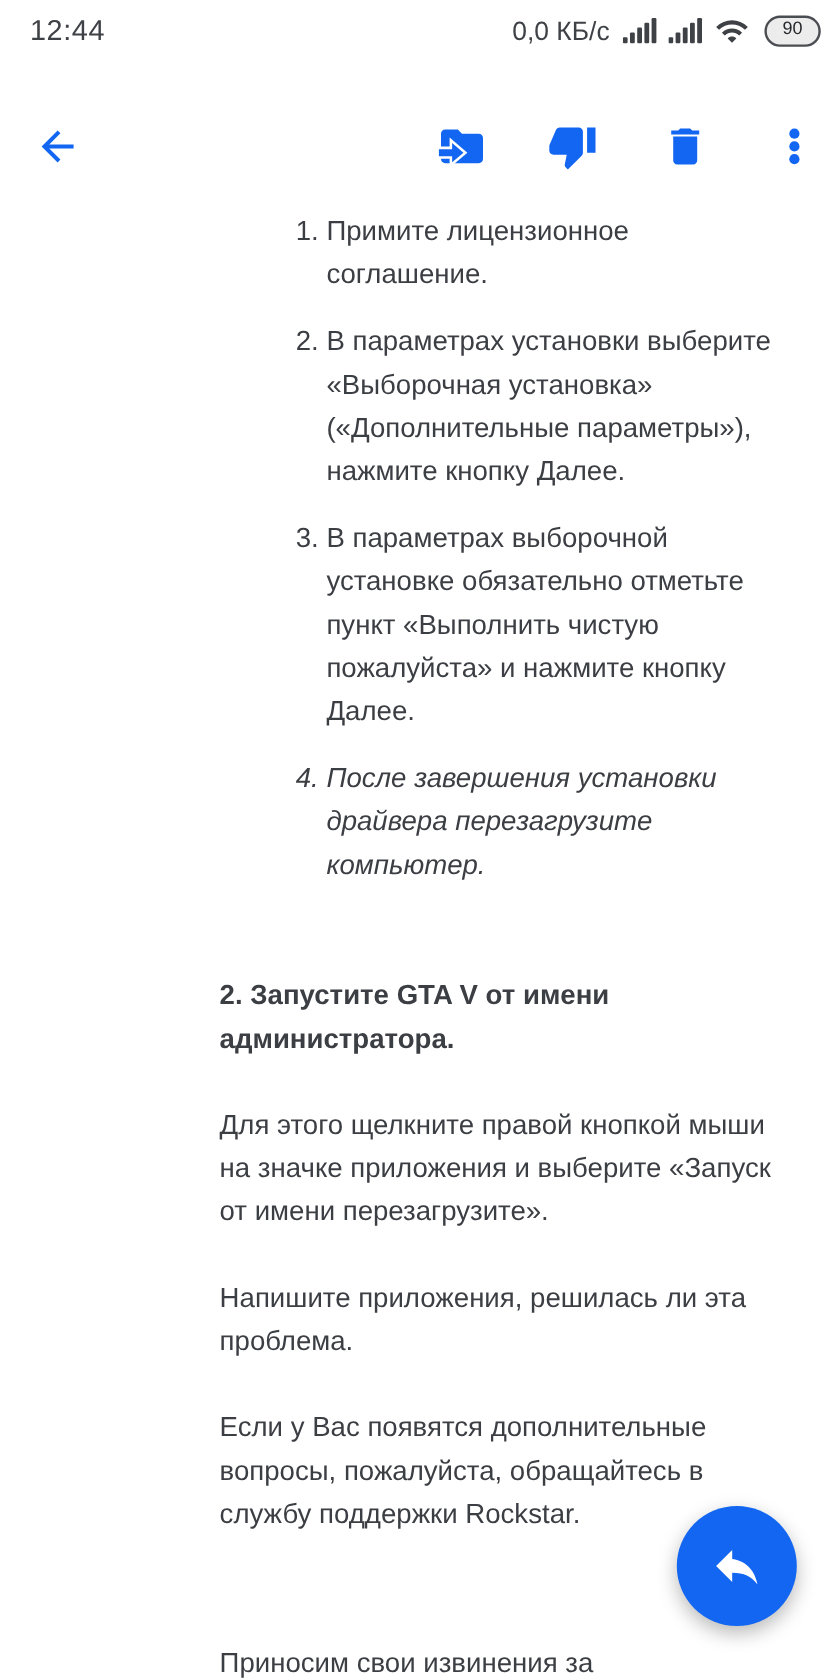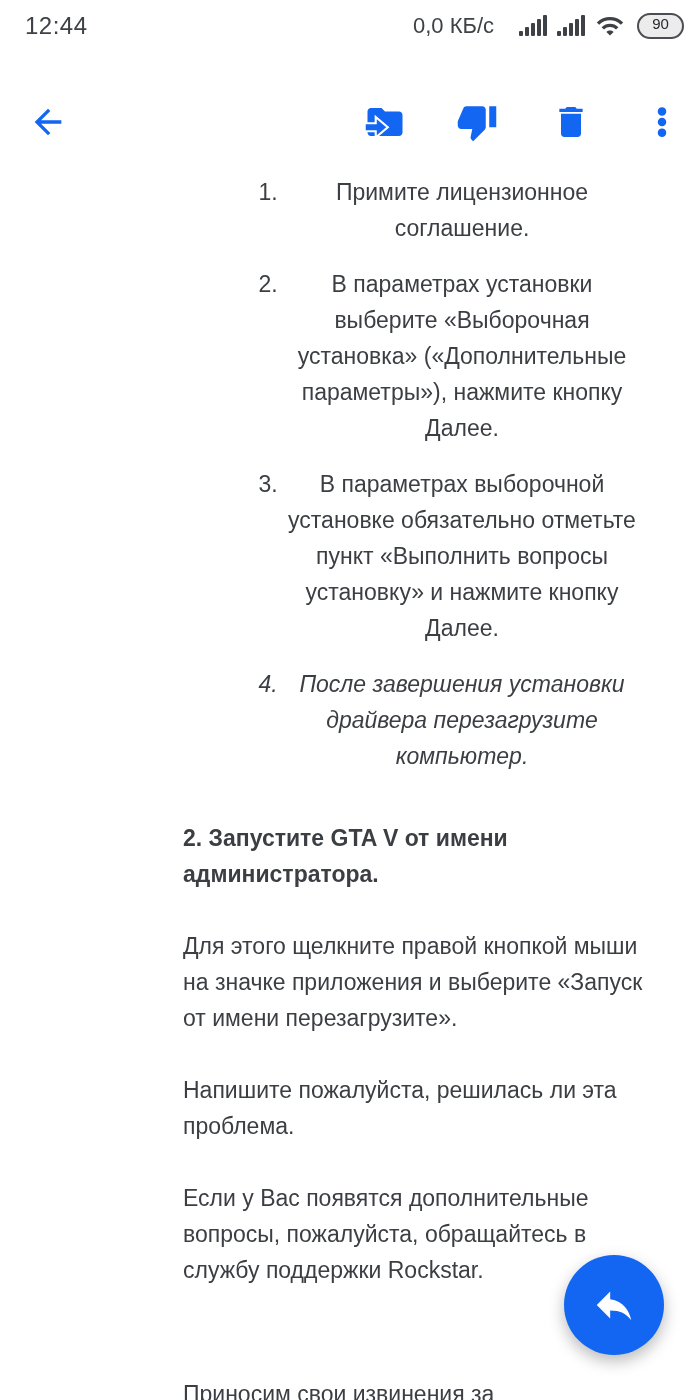--- a/index.html
+++ b/index.html
@@ -34,21 +34,21 @@
     color: #3e4146;
   }
   .status-right {
     display: flex;
     align-items: center;
     gap: 9px;
   }
   .net-speed {
     font-size: 22px;
     color: #3e4146;
-    margin-right: 16px;
+    margin-right: 2px;
   }
   .sig-icon, .wifi-icon { display: block; }
   .battery {
     display: flex;
     align-items: flex-start;
     justify-content: center;
     width: 47px;
     height: 26px;
     border: 2.5px solid #4a4d52;
     border-radius: 14px;
@@ -83,31 +83,30 @@
   .btn-trash  { left: 551px; }
   .btn-more   { left: 645px; }
   
   .content {
     margin: 24px 48px 0 183px;
     font-size: 23px;
     line-height: 36px;
     color: #3b3e43;
   }
   .content ol {
-    margin: 12px;
+    margin: 0;
     padding: 0 0 0 89px;
-    text-align: center;
   }
   .content li {
     margin-bottom: 20px;
   }
   .content li:last-child { margin-bottom: 0; font-style: italic; }
   .body-heading {
     font-weight: bold;
-    margin-top: 46px;
+    margin-top: 73px;
   }
   .paragraphs p {
     margin: 36px 0 0 0;
   }
   .paragraphs p:last-child {
     margin-top: 88px;
   }
   
   .fab {
     position: absolute;
@@ -193,27 +192,27 @@
           <circle cx="12" cy="19.5" r="3"></circle>
         </g>
       </svg>
     </button>
   </div>
 
   <div class="content">
     <ol>
         <li>Примите лицензионное соглашение.</li>
         <li>В параметрах установки выберите «Выборочная установка» («Дополнительные параметры»), нажмите кнопку Далее.</li>
-        <li>В параметрах выборочной установке обязательно отметьте пункт «Выполнить вопросы установку» и нажмите кнопку Далее.</li>
+        <li>В параметрах выборочной установке обязательно отметьте пункт «Выполнить чистую пожалуйста» и нажмите кнопку Далее.</li>
         <li>После завершения установки драйвера перезагрузите компьютер.</li>
       </ol>
     <div class="body-heading">2. Запустите GTA V от имени администратора.</div>
     <div class="paragraphs">
         <p>Для этого щелкните правой кнопкой мыши на значке приложения и выберите «Запуск от имени перезагрузите».</p>
-        <p>Напишите пожалуйста, решилась ли эта проблема.</p>
+        <p>Напишите приложения, решилась ли эта проблема.</p>
         <p>Если у Вас появятся дополнительные вопросы, пожалуйста, обращайтесь в службу поддержки Rockstar.</p>
         <p>Приносим свои извинения за</p>
       </div>
   </div>
 
   <button class="fab">
     <svg width="46" height="46" viewBox="0 0 24 24">
       <path fill="#ffffff" d="M10 9V5l-7 7 7 7v-4.1c5 0 8.5 1.6 11 5.1-1-5-4-10-11-11z"></path>
     </svg>
   </button>

